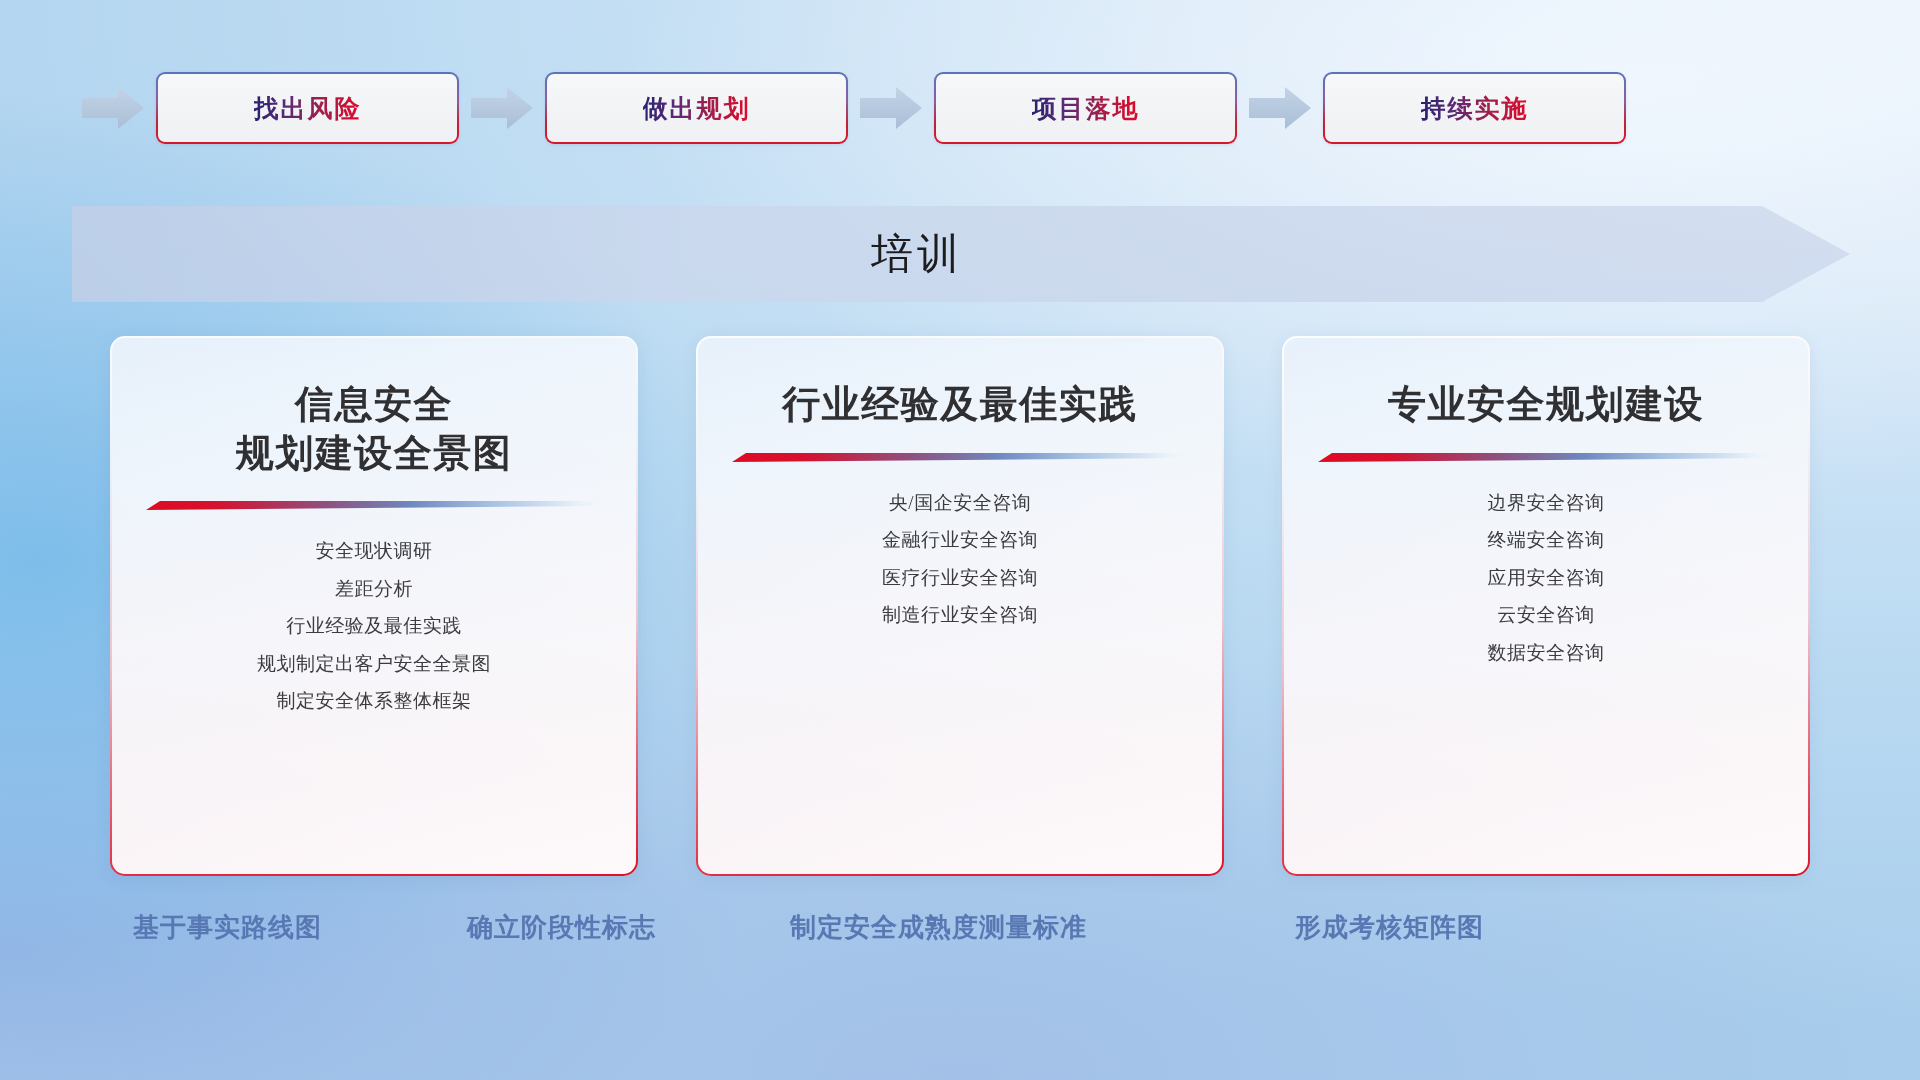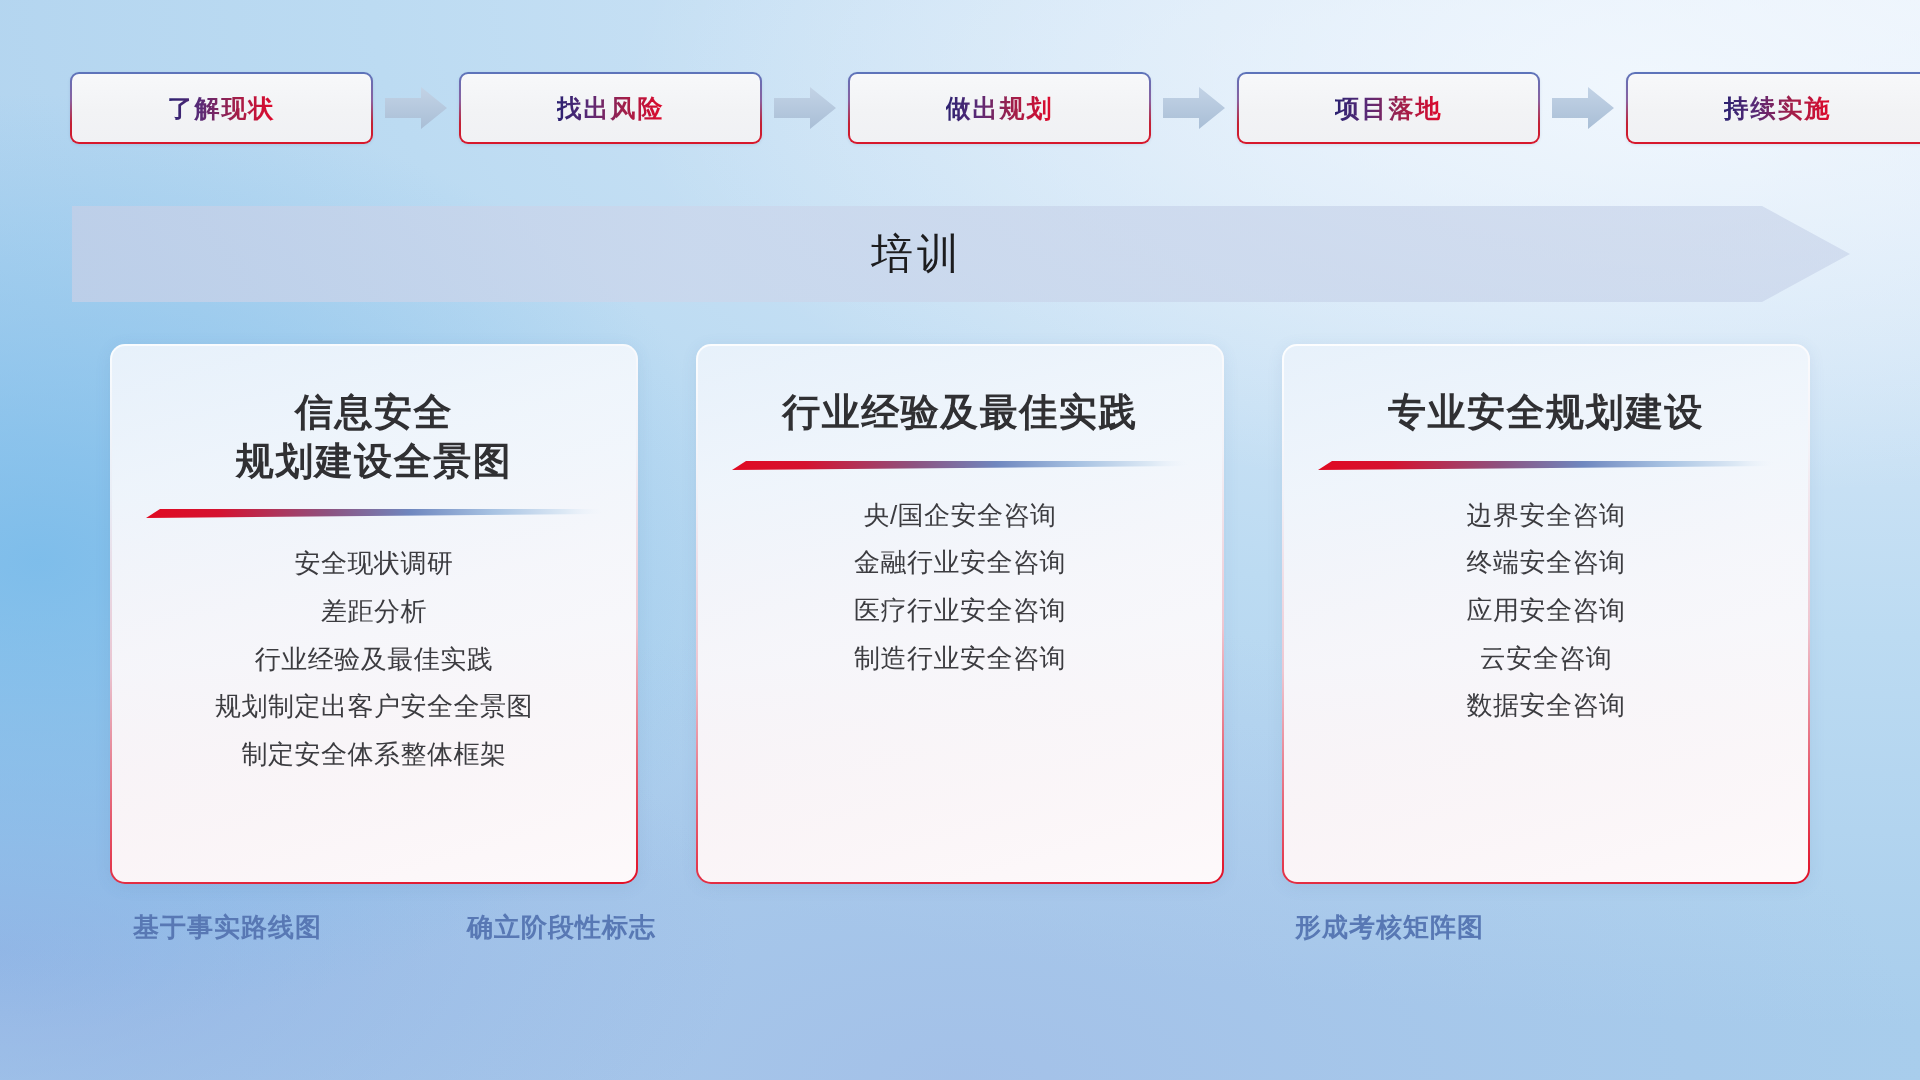--- a/index.html
+++ b/index.html
@@ -90,21 +90,21 @@
     display: flex; align-items: center; justify-content: center;
     font-size: 42px;
     font-weight: 400;
     letter-spacing: 4px;
     color: #1d1d1f;
   }
 
   
   #cards {
     position: absolute;
-    left: 110px; top: 344px;
+    left: 110px; top: 336px;
     width: 1700px; height: 628px;
     display: flex;
     justify-content: space-between;
   }
   .card {
     position: relative;
     width: 528px; height: 540px;
     border-radius: 15px;
     padding: 2px;
     background: linear-gradient(175deg,
@@ -145,26 +145,27 @@
   }
   .card-list {
     margin-top: 26px;
     width: 100%;
     display: flex;
     flex-direction: column;
     align-items: center;
     gap: 10px;
   }
   .card-list-item {
-    font-size: 26px;
+    font-size: 19px;
     font-weight: 400;
     letter-spacing: .5px;
     color: #3c3c40;
     line-height: 1.45;
     white-space: nowrap;
+    font-family: Liberation Serif, serif;
   }
 
   
   #footer {
     position: absolute;
     left: 0; top: 910px;
     width: 1920px; height: 54px;
   }
   .footer-label {
     position: absolute;
@@ -201,25 +202,20 @@
       <stop offset="58%" stop-color="#6f87bf"></stop>
       <stop offset="76%" stop-color="#a7c2e2"></stop>
       <stop offset="92%" stop-color="#dde9f5"></stop>
       <stop offset="100%" stop-color="#eef4fb" stop-opacity="0"></stop>
     </linearGradient>
   </defs>
 </svg>
 
 <div id="step-row">
 
-  <div class="step-box">
-    <div class="step-box-inner">
-      <span class="step-label">了解现状</span>
-    </div>
-  </div>
   <div class="step-arrow">
     <svg width="62" height="42" viewBox="0 0 62 42">
       <path d="M0 11 H36 V0 L62 21 L36 42 V31 H0 Z" fill="url(#gradArrow)"></path>
     </svg>
   </div>
 
   <div class="step-box">
     <div class="step-box-inner">
       <span class="step-label">找出风险</span>
     </div>
@@ -315,14 +311,15 @@
         <div class="card-list-item">数据安全咨询</div>
       </div>
     </div>
   </div>
 
 </div>
 
 <div id="footer">
   <div class="footer-label" style="left:133px">基于事实路线图</div>
   <div class="footer-label" style="left:467px">确立阶段性标志</div>
+  <div class="footer-label" style="left:790px">制定安全成熟度测量标准</div>
   <div class="footer-label" style="left:1295px">形成考核矩阵图</div>
 </div>
 
 </body></html>

